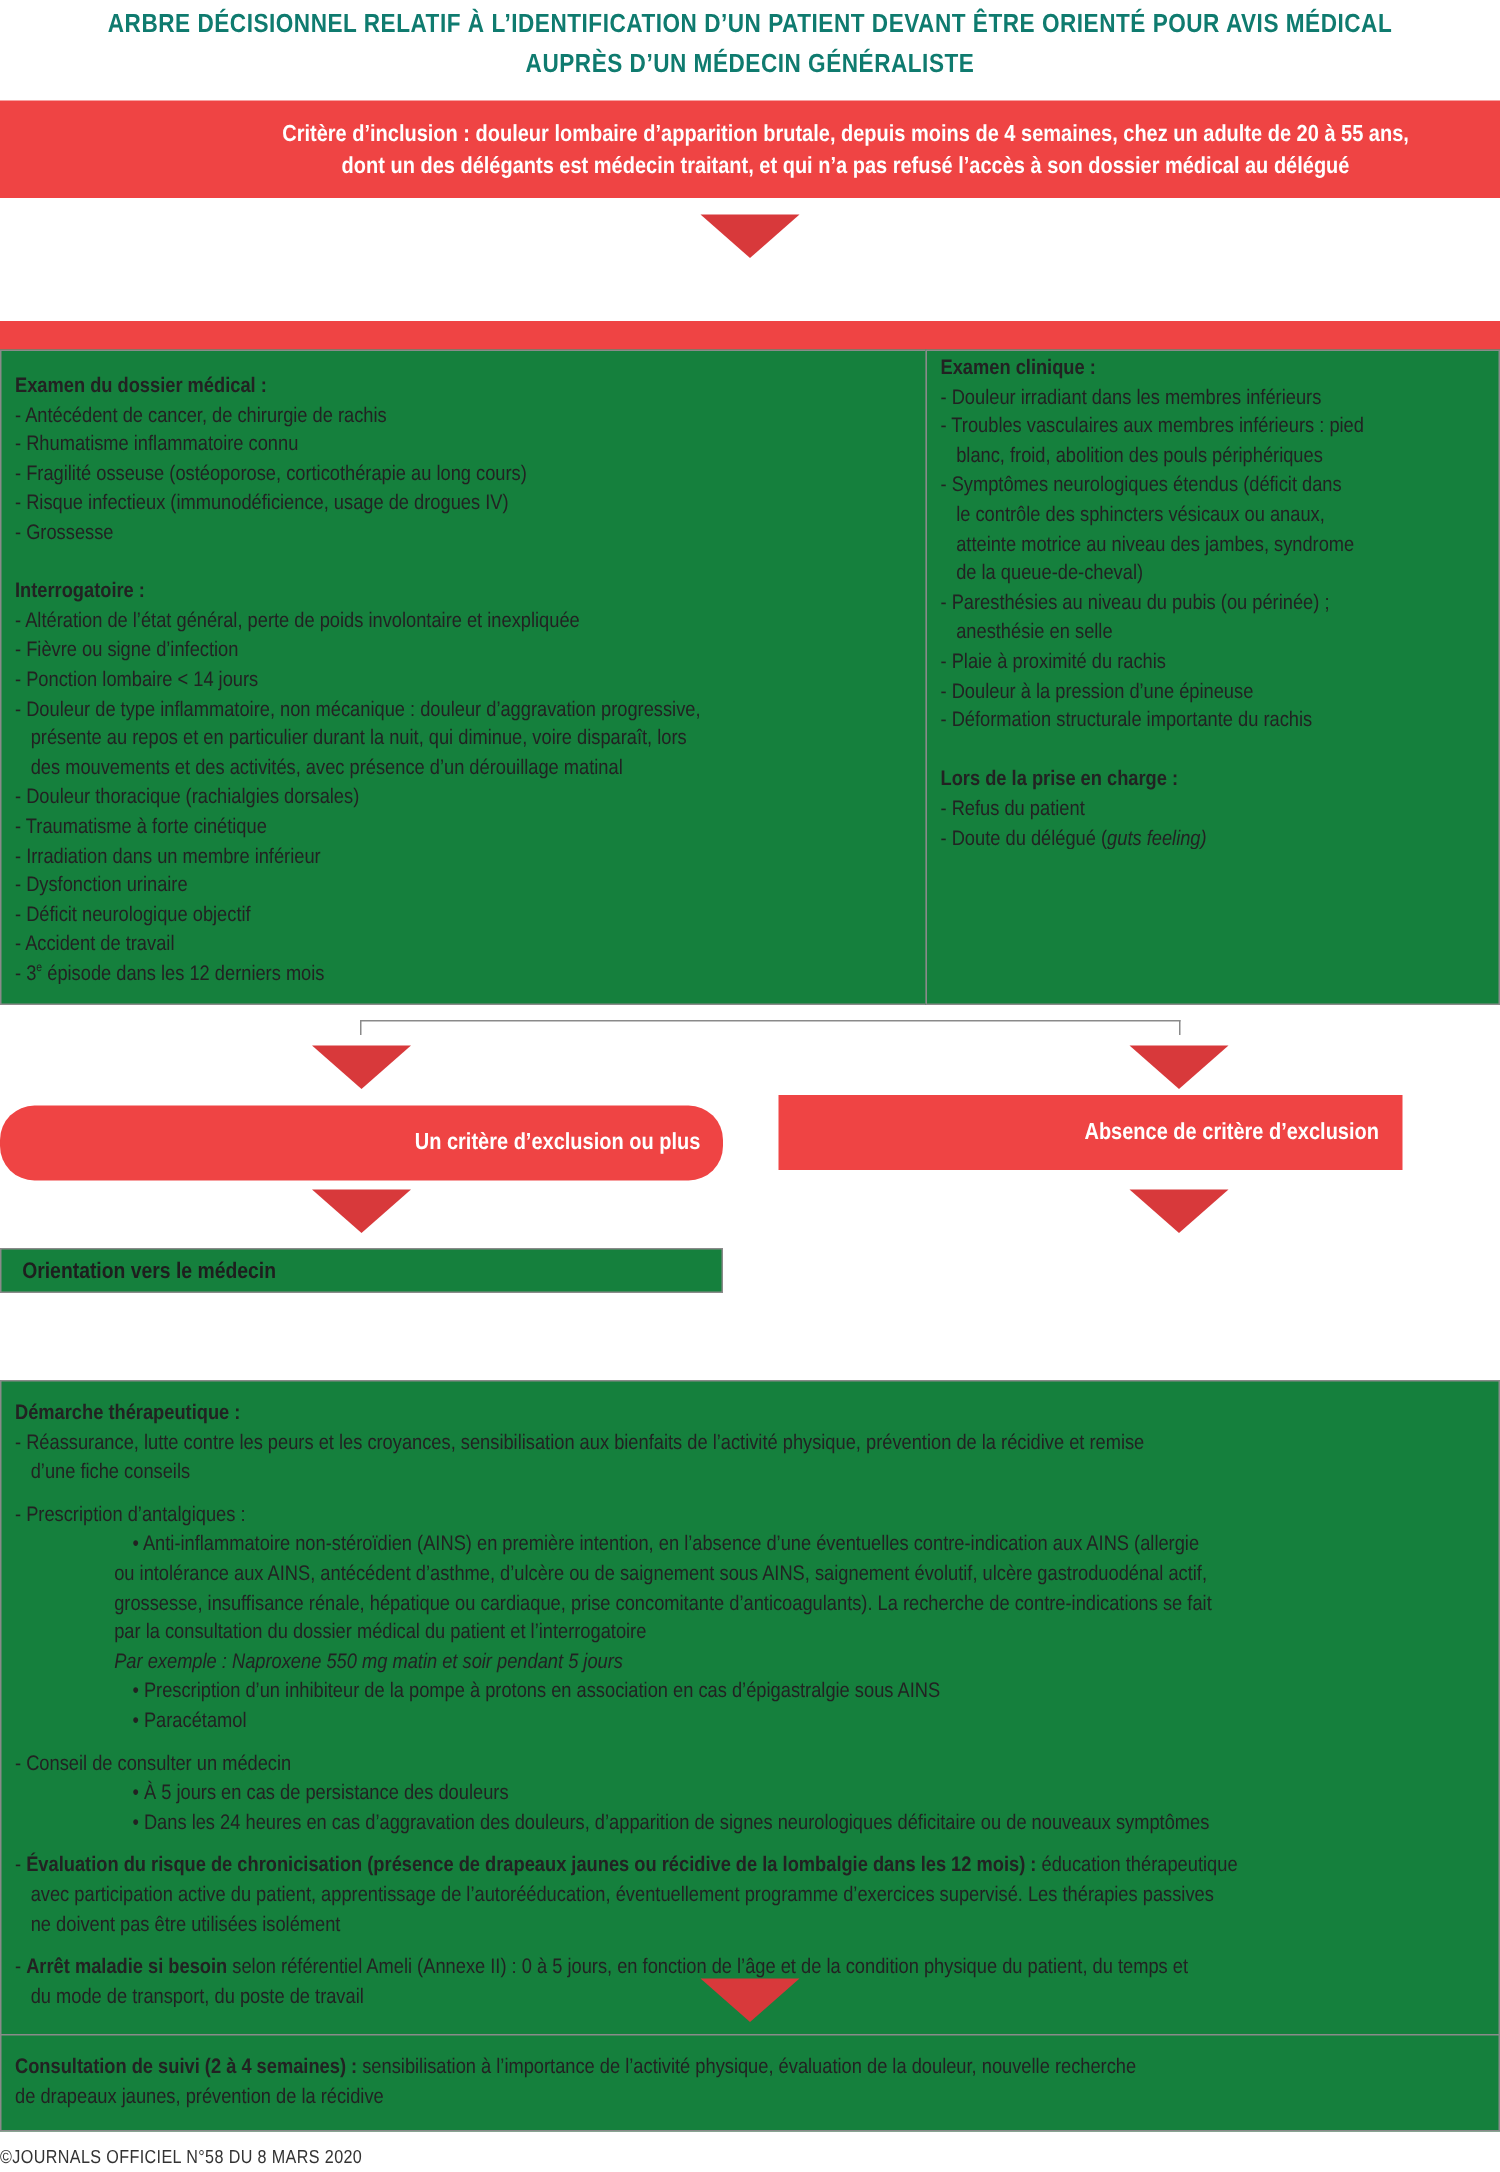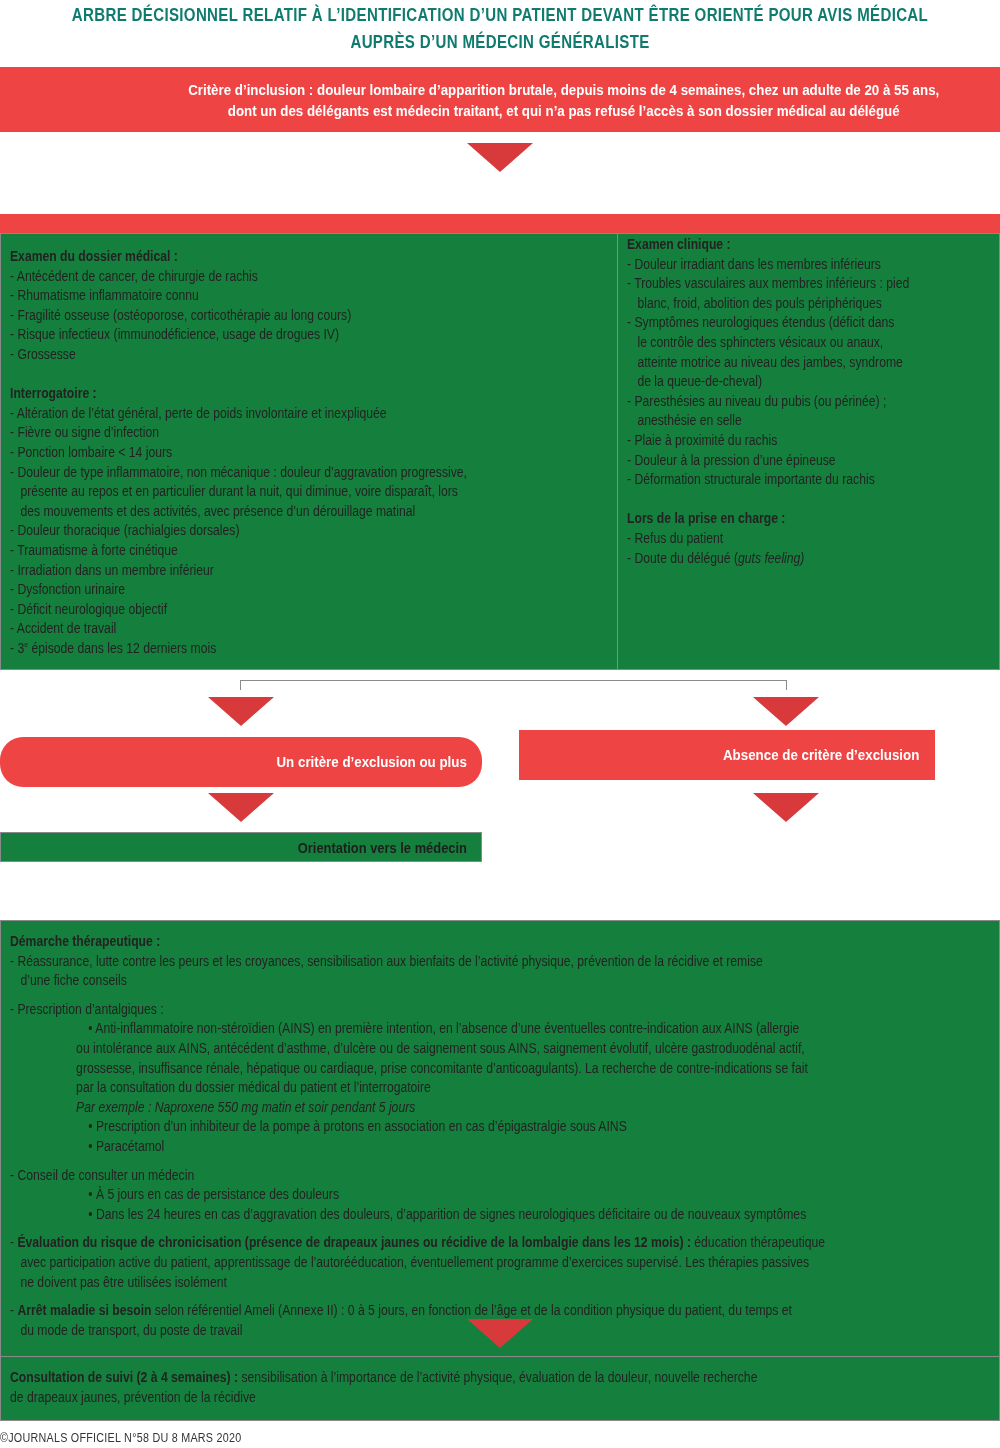--- a/index.html
+++ b/index.html
@@ -119,21 +119,21 @@
 <div class="abs teal" style="left:0;top:737px;width:482px;height:50px;border-radius:23px;">
   <div class="cond" style="font-size:15.5px;">Un critère d’exclusion ou plus</div>
 </div>
 <div class="abs teal" style="left:519px;top:730px;width:416px;height:50px;">
   <div class="cond" style="font-size:15.5px;">Absence de critère d’exclusion</div>
 </div>
 
 <div class="abs arrow" style="left:208px;top:793px;"></div>
 <div class="abs arrow" style="left:753px;top:793px;"></div>
 
-<div class="abs box" style="left:0;top:832px;width:482px;height:30px;display:flex;align-items:center;justify-content:flex-end;">
+<div class="abs box" style="left:0;top:832px;width:482px;height:30px;display:flex;align-items:center;justify-content:flex-start;">
   <div class="cond h" style="font-size:15px;">Orientation vers le médecin</div>
 </div>
 
 <div class="abs box" style="left:0;top:872px;width:1000px;height:438px;margin-top:48px;">
   <div class="txtblock" style="position:absolute;left:9px;top:11px;">
     <div class="inner">
       <div class="h">Démarche thérapeutique :</div>
       <div>- Réassurance, lutte contre les peurs et les croyances, sensibilisation aux bienfaits de l’activité physique, prévention de la récidive et remise</div>
       <div class="ind">d’une fiche conseils</div>
       <div class="small-gap"></div>

